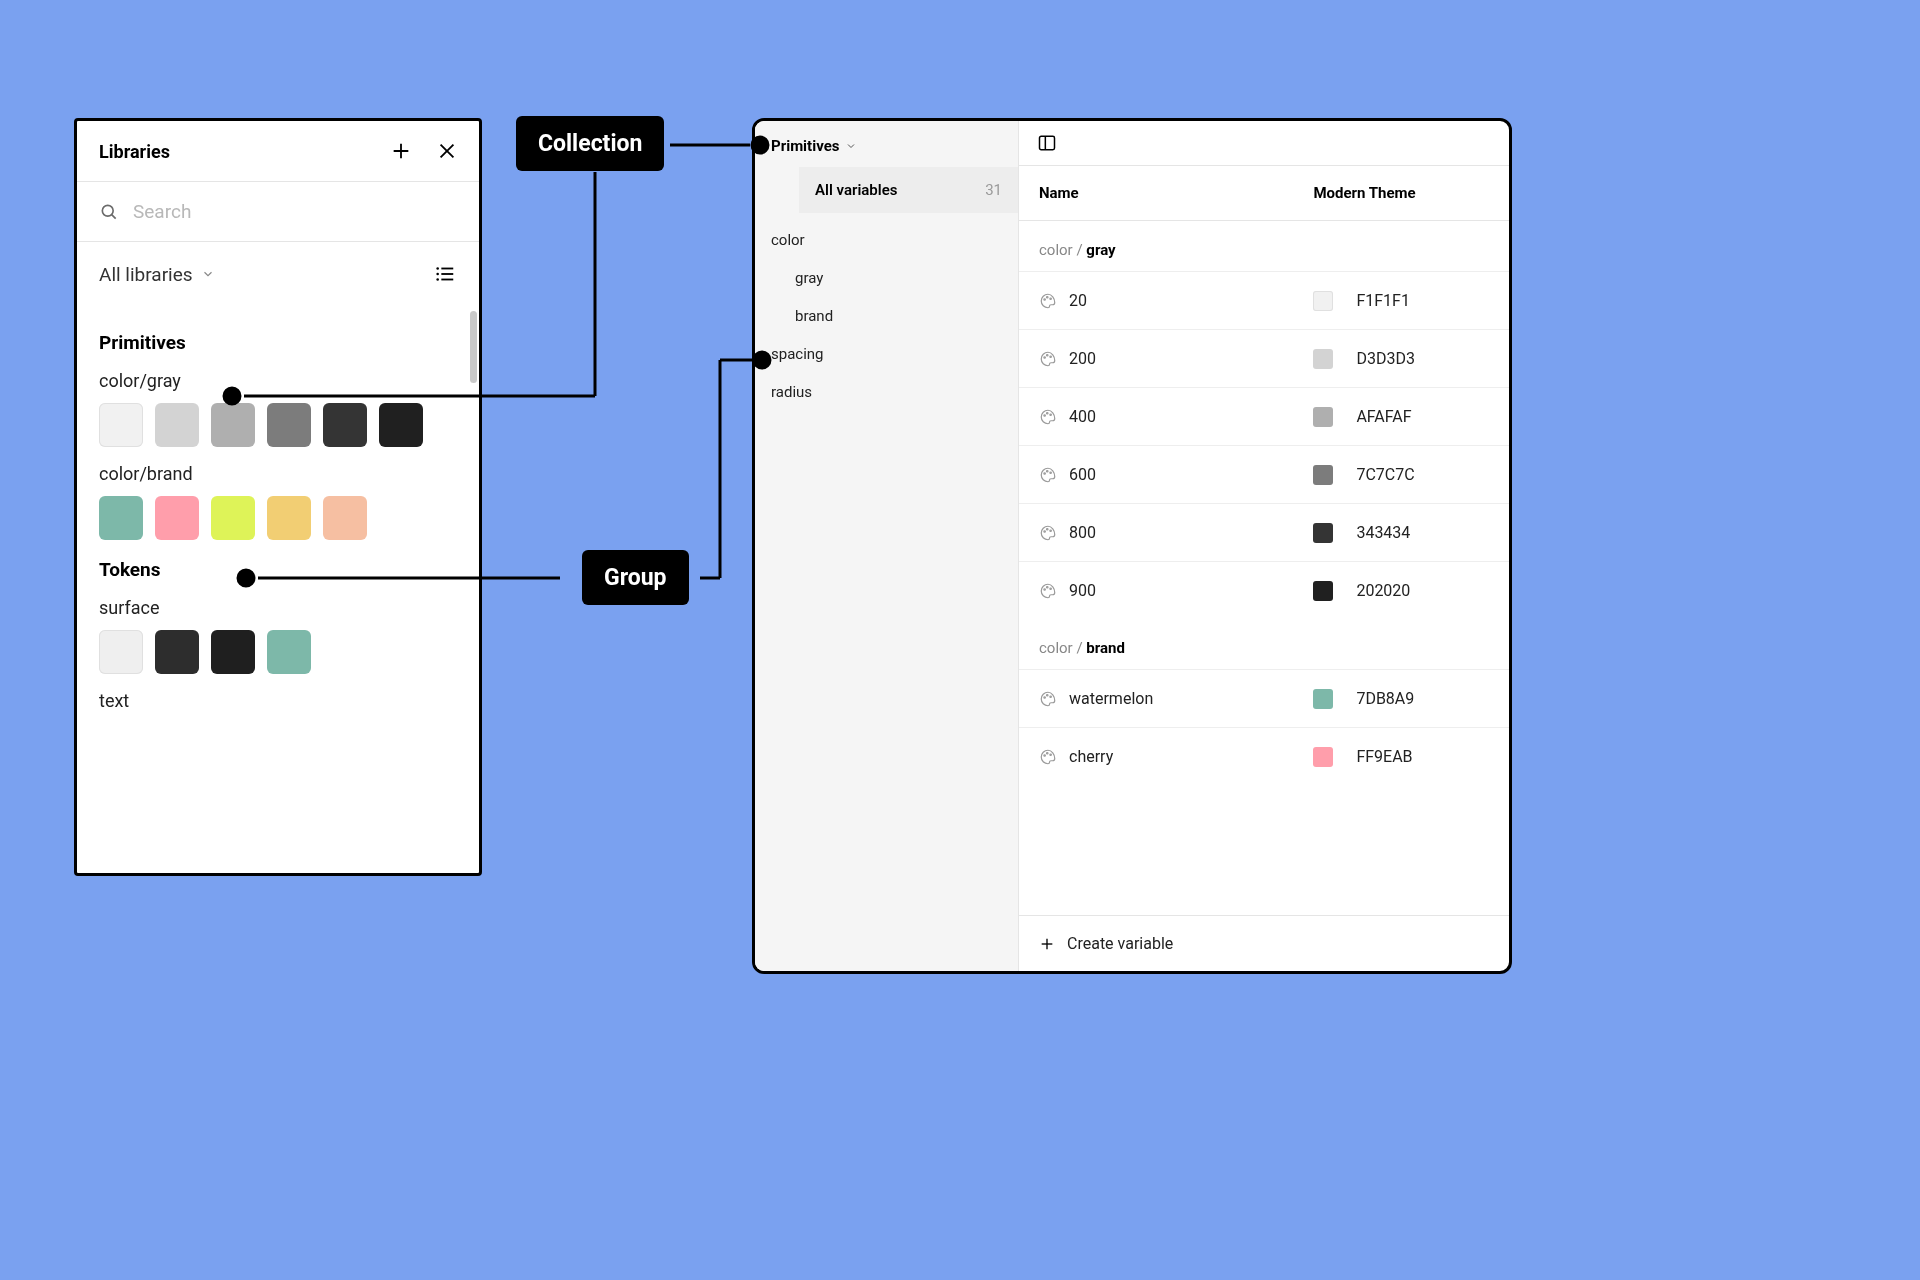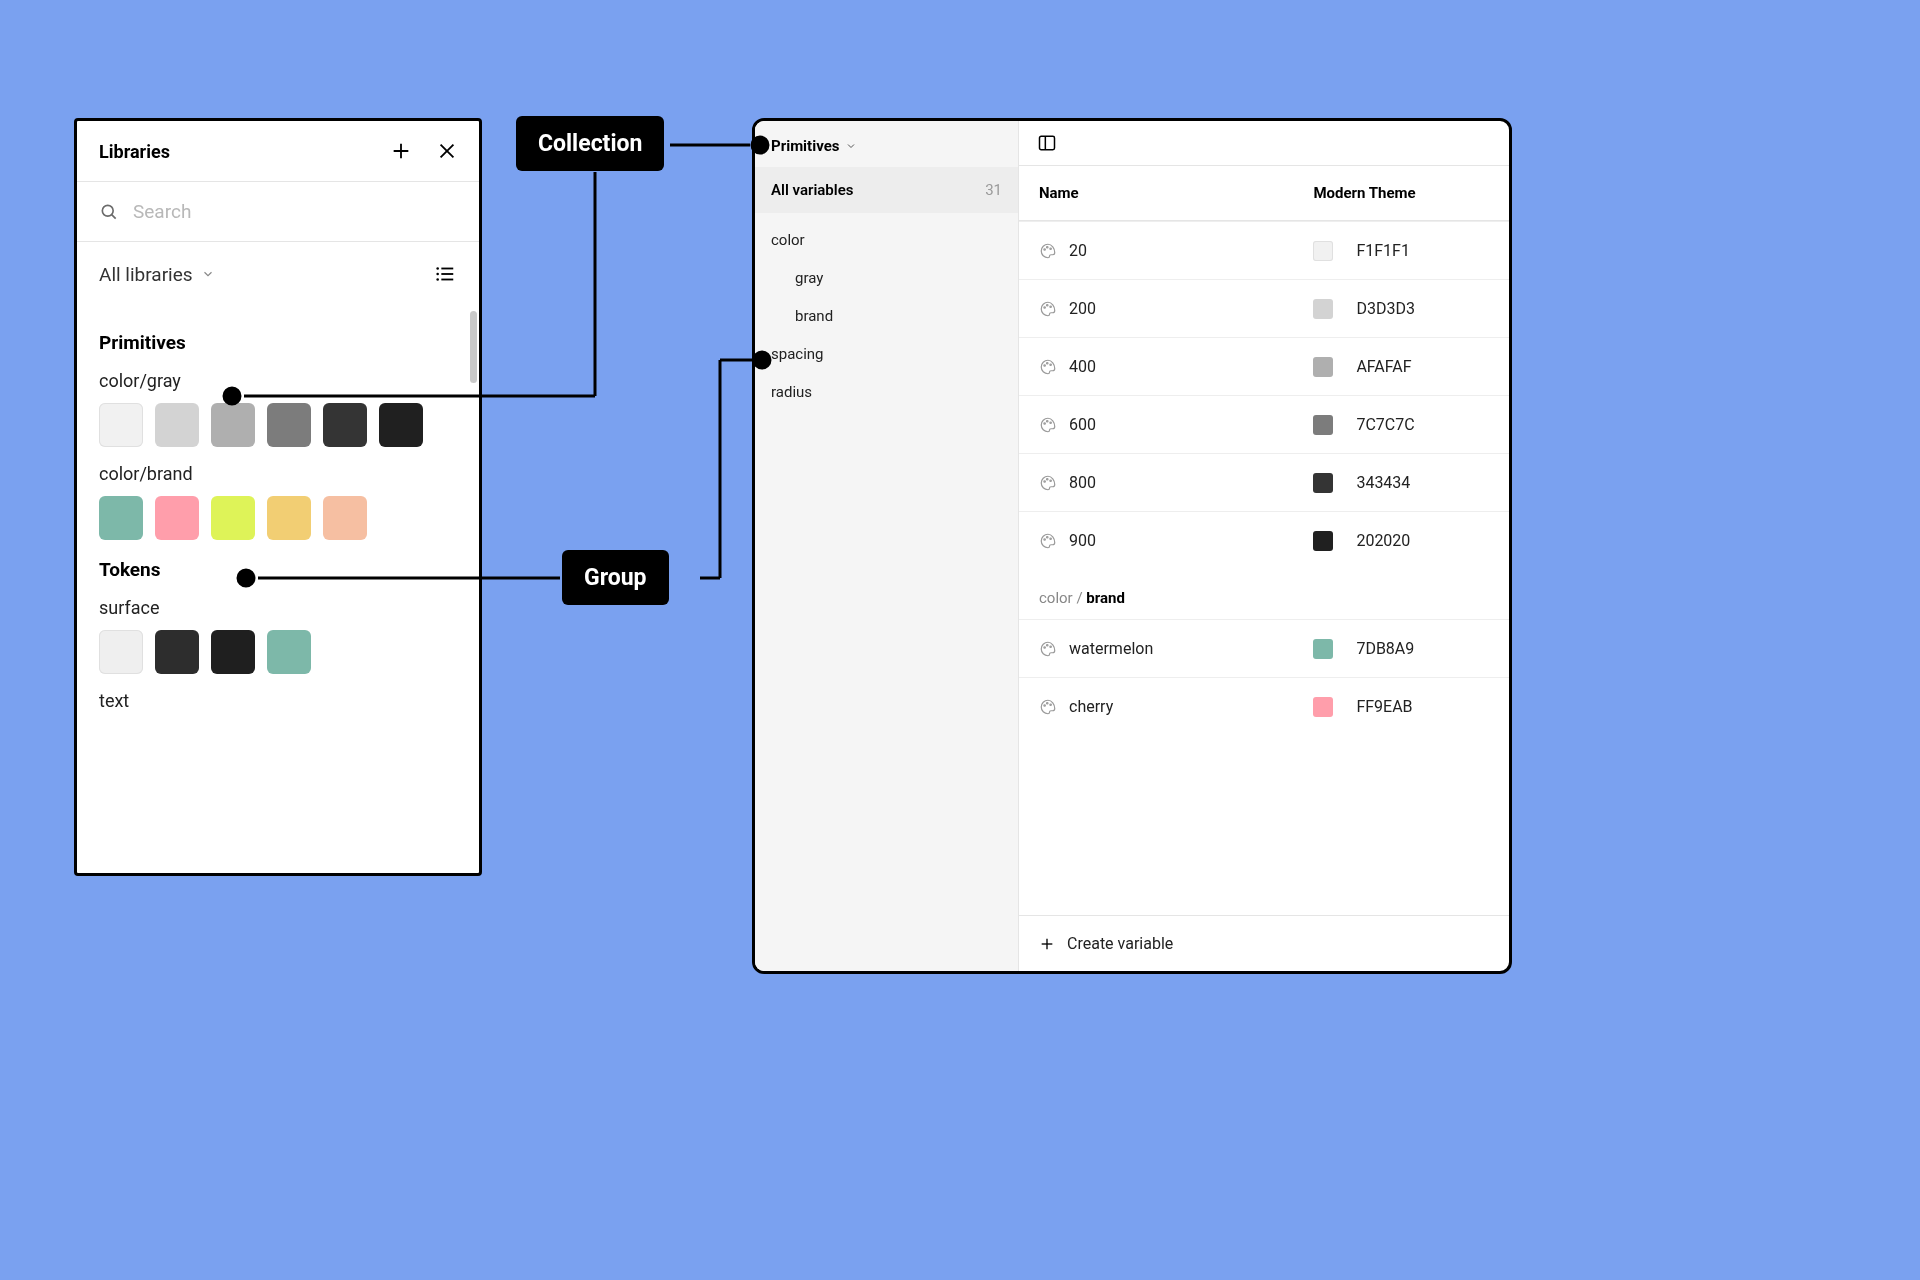--- a/index.html
+++ b/index.html
@@ -84,20 +84,21 @@
   .vp-collection-select {
     display:flex; align-items:center; gap:6px;
     padding: 12px 16px;
     font-size:15px; font-weight:700; color:#000; cursor:pointer;
   }
   .vp-allvars {
     display:flex; align-items:center; justify-content:space-between;
     padding: 14px 16px;
     background:#ededed;
     cursor:pointer;
+    margin-left:44px;
   }
   .vp-allvars .label { font-size:15px; font-weight:600; color:#000;}
   .vp-allvars .count { font-size:15px; color:#9a9a9a;}
   .vp-tree { padding: 8px 0; }
   .vp-tree .node { padding: 10px 16px; font-size:15px; color:#222; cursor:pointer; }
   .vp-tree .node.child { padding-left: 40px; }
 
   .vp-main { flex:1; display:flex; flex-direction:column; position:relative; }
   .vp-toolbar { height:44px; display:flex; align-items:center; padding:0 16px; }
   .vp-columns {
@@ -136,21 +137,21 @@
 
   
   .callout {
     position:absolute;
     background:#000; color:#fff;
     font-size:23px; font-weight:700;
     padding:14px 22px;
     border-radius:6px;
   }
   .callout.collection { top:116px; left:516px; }
-  .callout.group      { top:550px; left:562px; }
+  .callout.group      { top:550px; left:582px; }
 
   
   .overlay-svg {
     position:absolute; top:0; left:0; width:1920px; height:1280px;
     pointer-events:none;
   }
 
   
   svg { display:block; }
 </style>
@@ -265,20 +266,21 @@
           <rect x="3" y="4" width="18" height="16" rx="2"></rect>
             <line x1="10" y1="4" x2="10" y2="20"></line>
         </svg>
       </div>
     </div>
     <div class="vp-columns">
       <div class="vp-col name">Name</div>
       <div class="vp-col mode">Modern Theme</div>
     </div>
     <div class="vp-rows" id="vp-rows">
+        <div class="vp-group-header"><span>color / </span><b>gray</b></div>
         <div class="vp-row">
           <div class="cell name">
             <svg class="var-icon" viewBox="0 0 24 24" fill="none" stroke="currentColor" stroke-width="1.6">
               <path d="M12 3a9 9 0 1 0 0 18c1.7 0 2-1.2 2-2 0-1 .8-2 2-2h2a3 3 0 0 0 3-3c0-5-4-11-9-11Z"></path>
               <circle cx="7.5" cy="10" r="1"></circle>
               <circle cx="11" cy="7" r="1"></circle>
               <circle cx="15.5" cy="9" r="1"></circle>
             </svg>
             <span class="var-name">20</span>
           </div>

